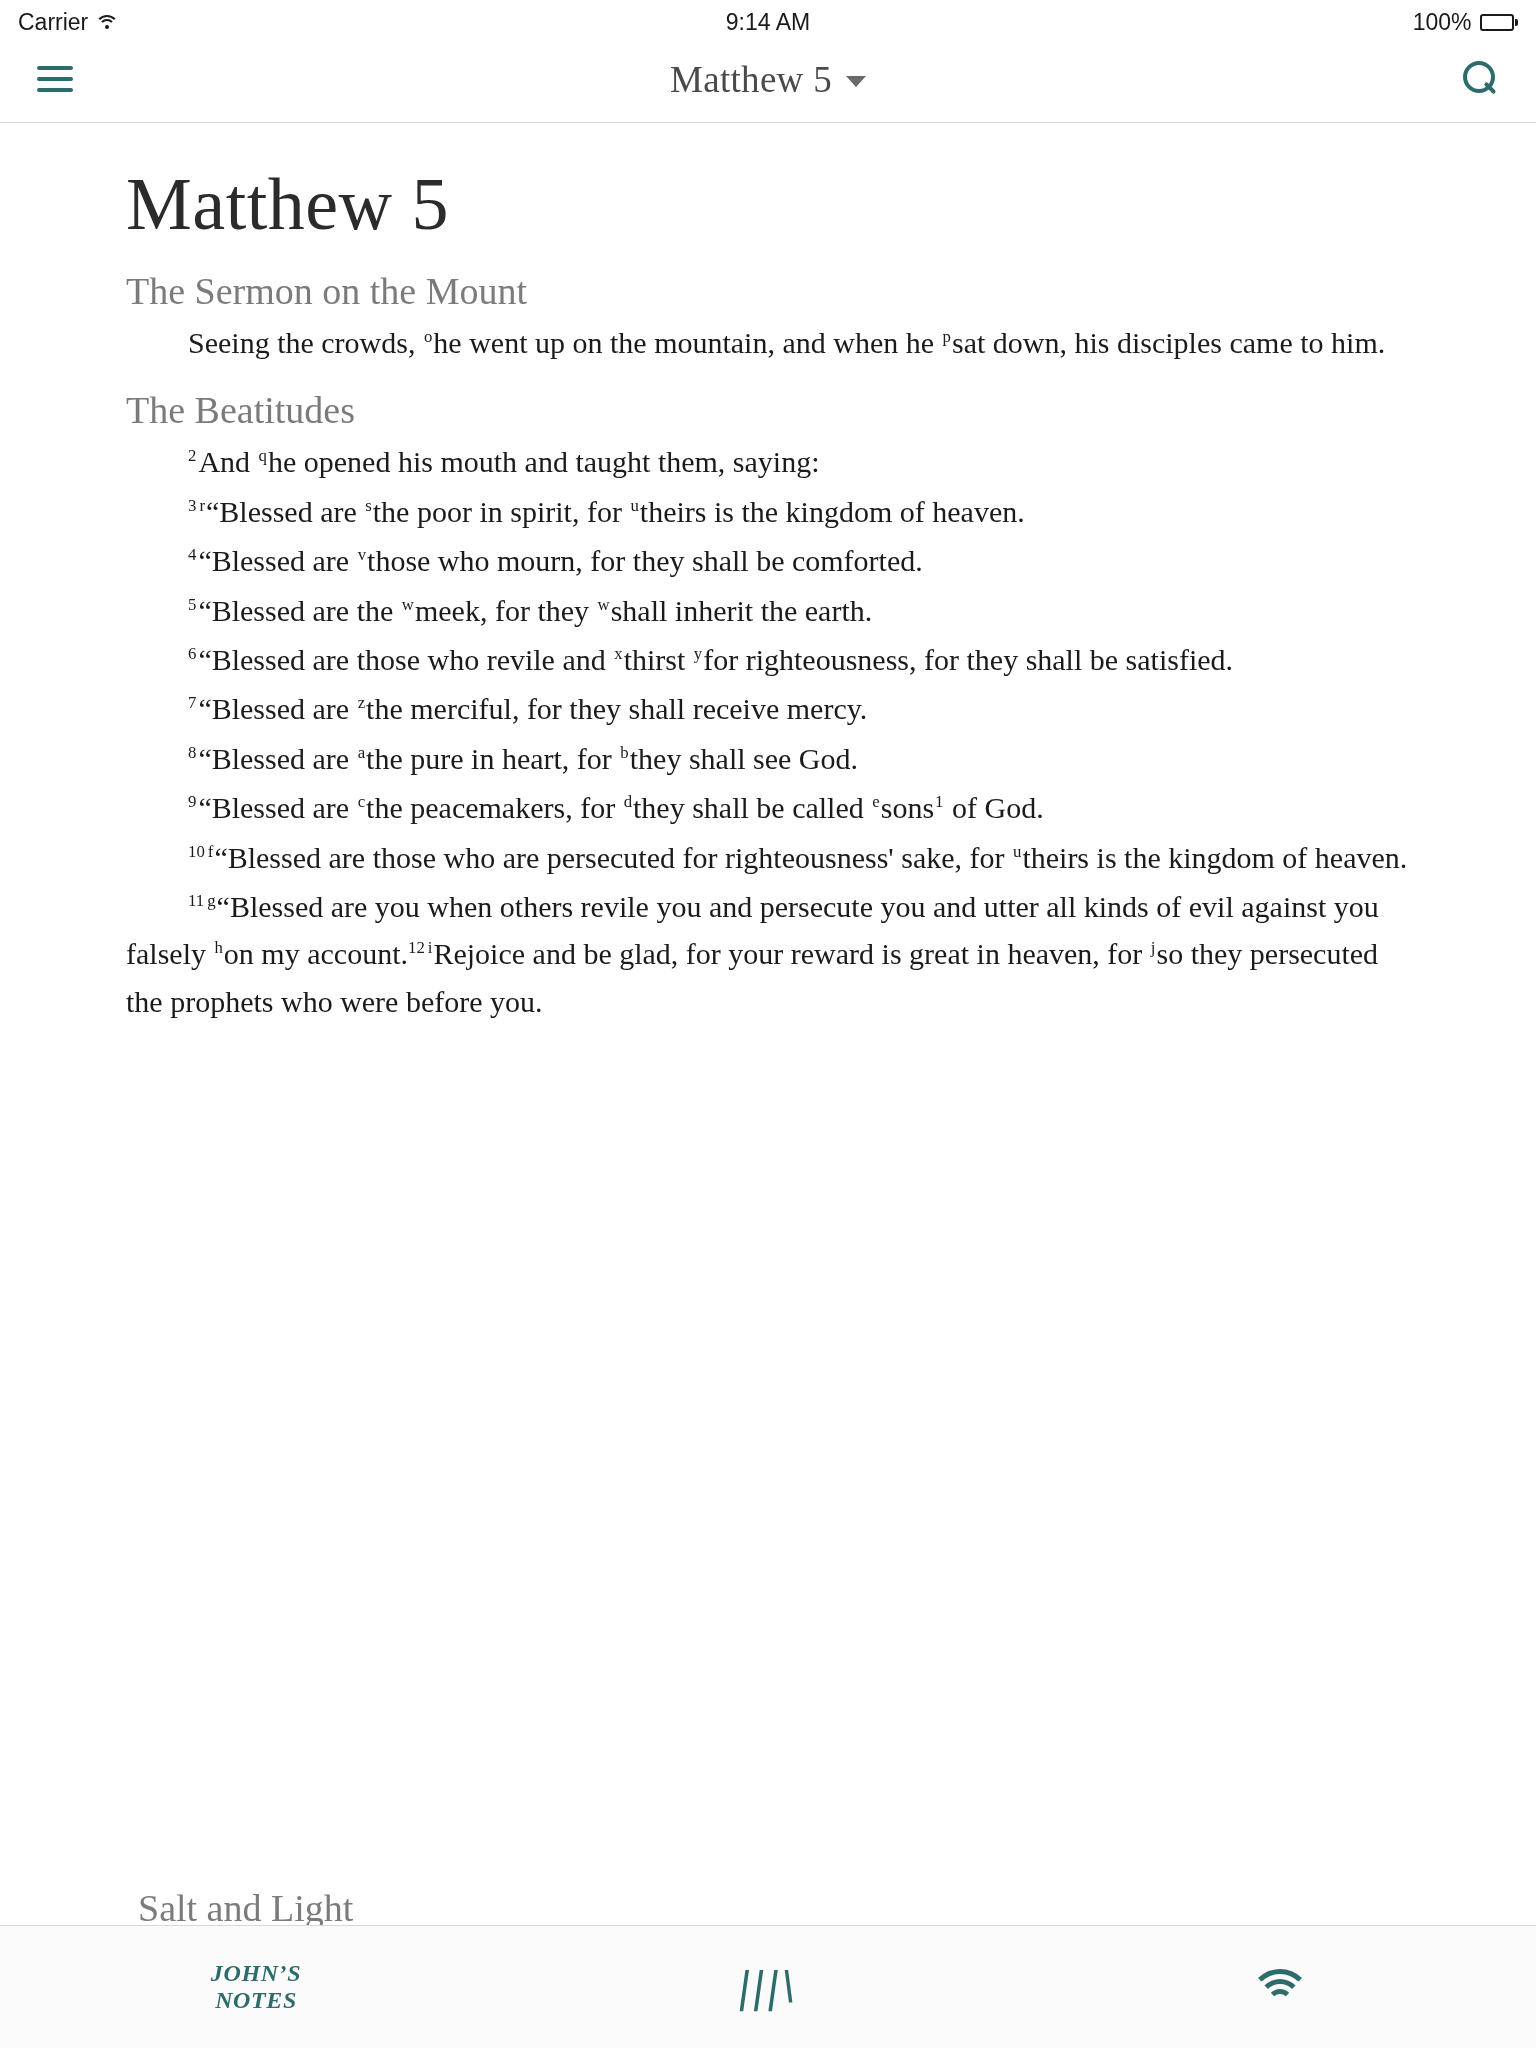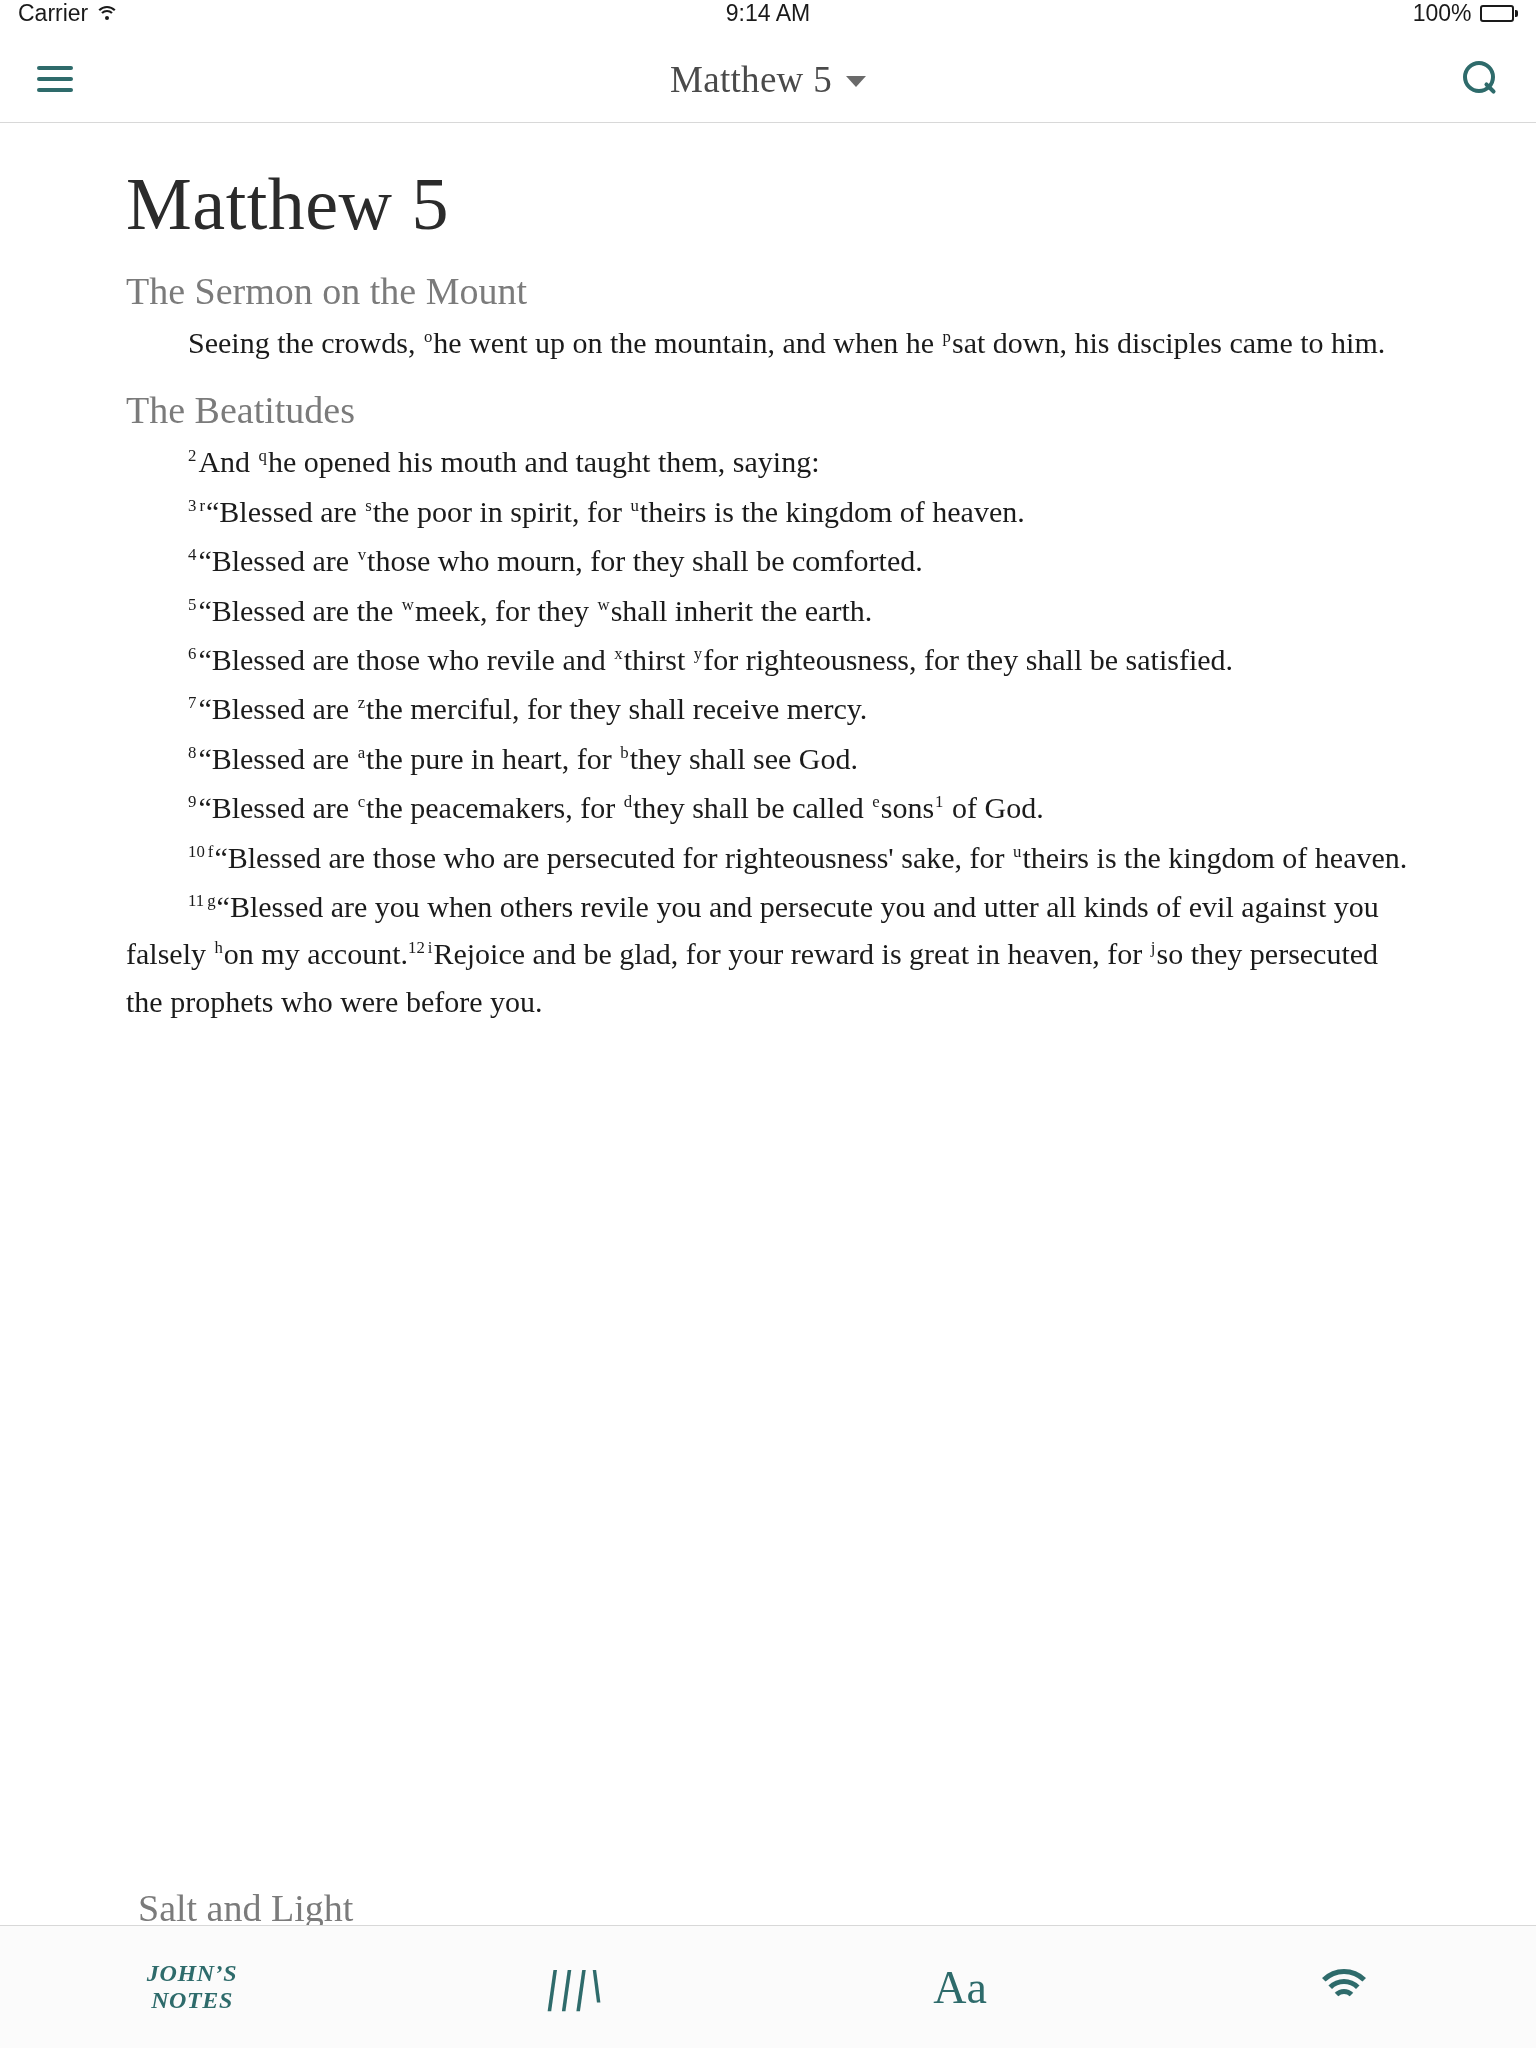--- a/index.html
+++ b/index.html
@@ -11,21 +11,21 @@
     width: 1536px;
     height: 2048px;
     font-family: "Liberation Sans", sans-serif;
     overflow: hidden;
     position: relative;
   }
   
   .status-bar {
     height: 36px;
     display: flex;
-    align-items: flex-start;
+    align-items: flex-end;
     padding: 0 18px;
     font-size: 23px;
     color: #1a1a1a;
     font-family: "Liberation Sans", sans-serif;
   }
   .status-left {
     display: flex;
     align-items: center;
     gap: 8px;
     flex: 1;
@@ -343,22 +343,19 @@
   <div class="tab">
     <div class="notes-logo">
       <div>JOHN’S</div>
       <div>NOTES</div>
     </div>
   </div>
   <div class="tab">
     <div class="bars-icon">|||\</div>
   </div>
   <div class="tab">
-    <div class="aa-icon">Aa</div>
-  </div>
-  <div class="tab">
     <span class="stream-icon">
         <i></i>
         <i></i>
         <i></i>
       </span>
   </div>
 </div>
 
 </body></html>

